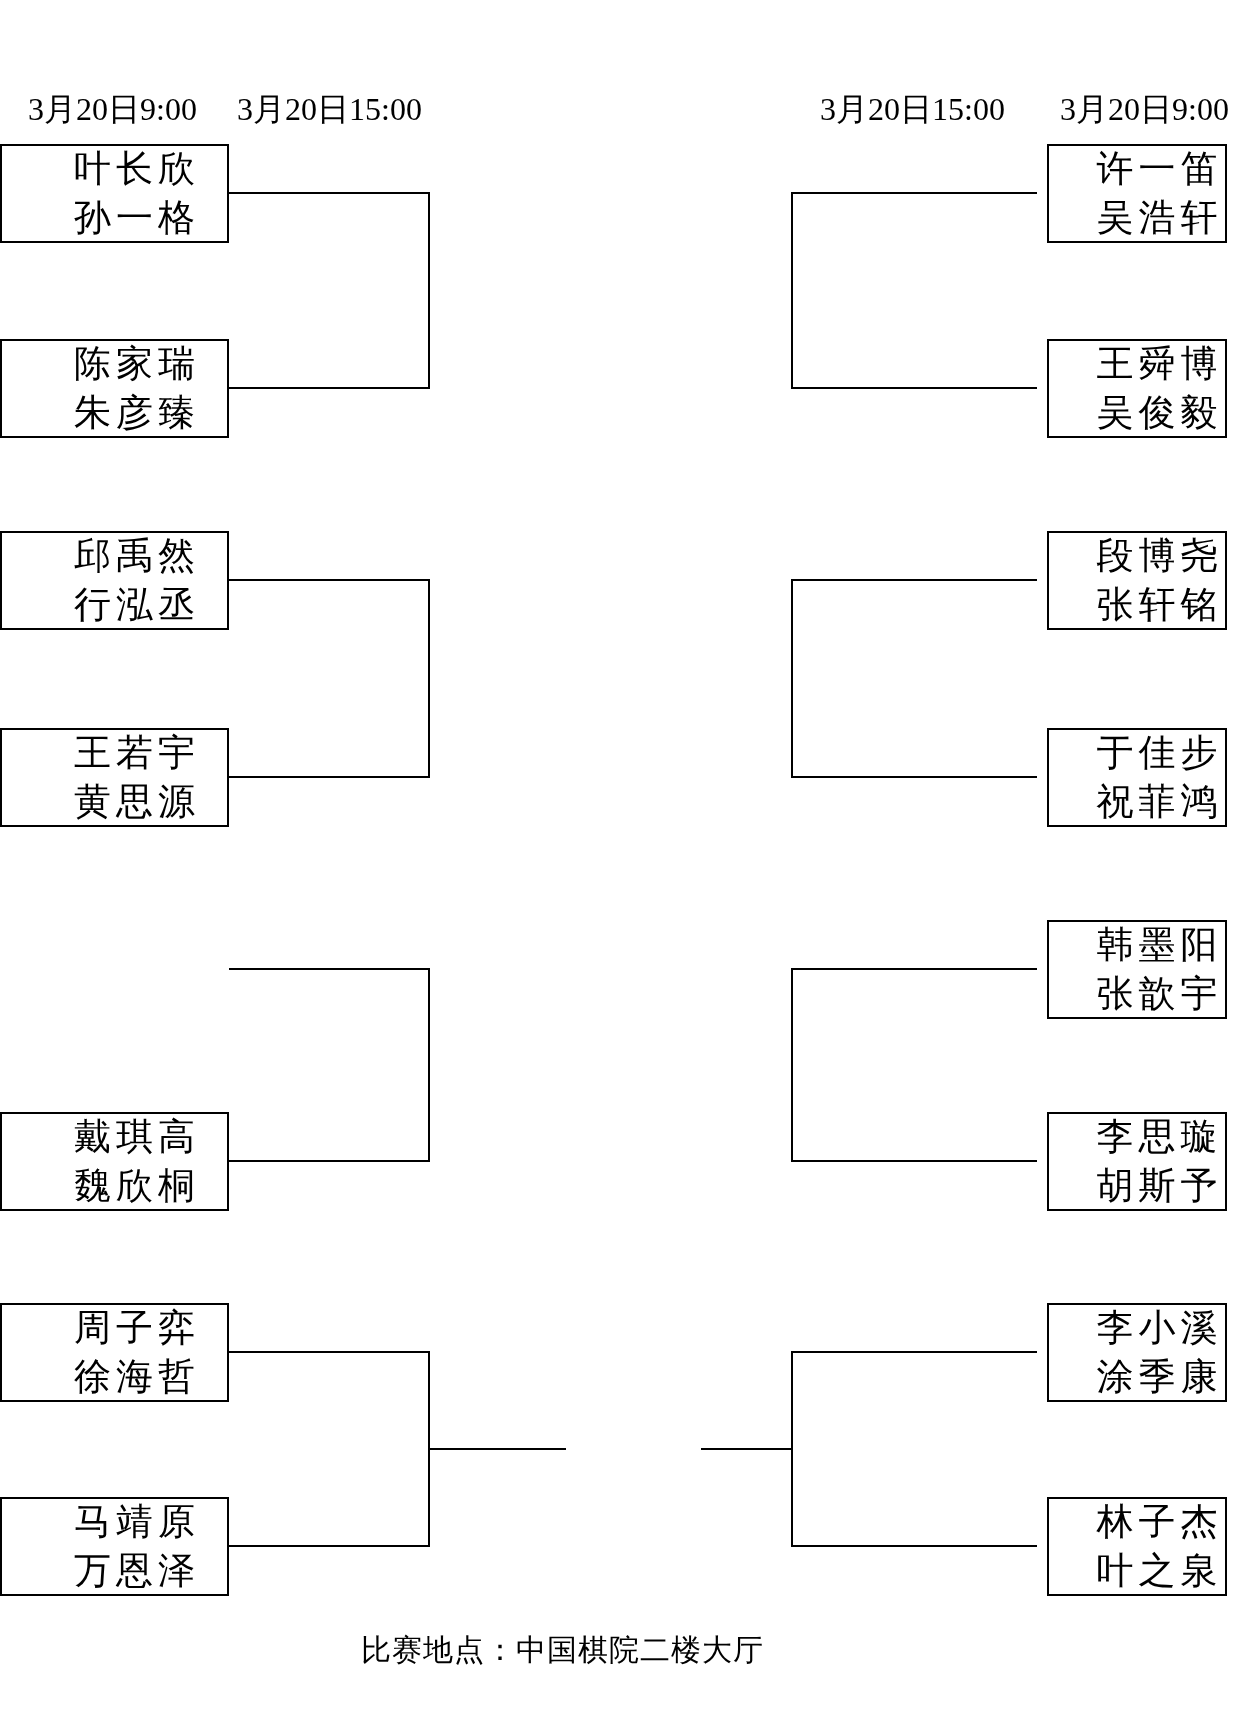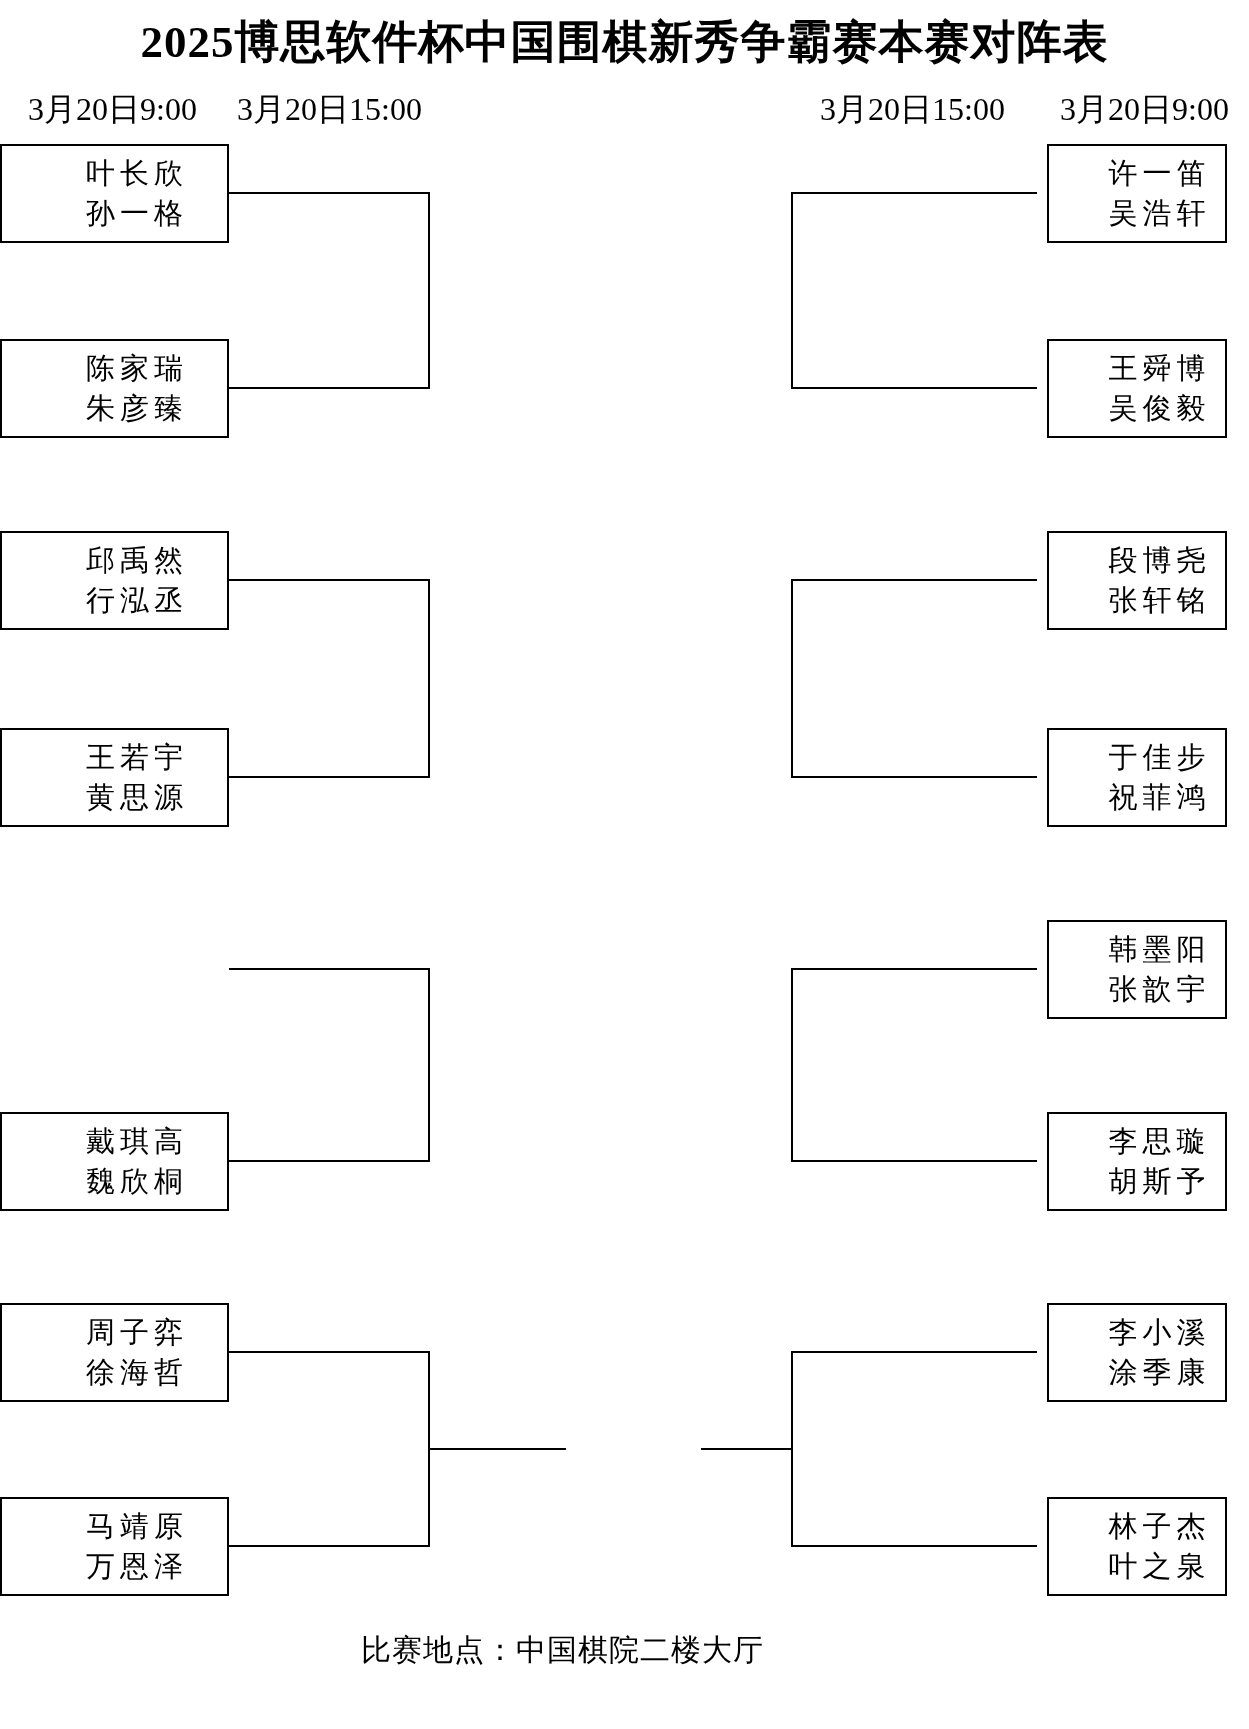--- a/index.html
+++ b/index.html
@@ -29,21 +29,21 @@
     border:2px solid #000;
     height:99px;
     display:flex;flex-direction:column;
     align-items:center;justify-content:center;
     gap:8px;
     background:#ffffff;
   }
   .pbox.left{left:0;width:229px;}
   .pbox.right{left:1047px;width:180px;}
   .pname{
-    font-size:29px;
+    font-size:37px;
     letter-spacing:5px;
     line-height:1.1;
     white-space:nowrap;
     padding-left:45px;
   }
   .conn{
     position:absolute;
     box-sizing:border-box;
   }
   .conn.left{
@@ -70,21 +70,20 @@
     font-size:30px;
     letter-spacing:1px;
     white-space:nowrap;
   }
 </style>
 </head>
 <body>
 
 <div id="page">
 
-  <div class="title">2025博思软件杯中国围棋新秀争霸赛本赛对阵表</div>
 
   <span class="date-label" style="left:28px">3月20日9:00</span>
   <span class="date-label" style="left:237px">3月20日15:00</span>
   <span class="date-label" style="left:820px">3月20日15:00</span>
   <span class="date-label" style="left:1060px">3月20日9:00</span>
 
   <div class="pbox left" style="top:144px">
     <div class="pname">叶长欣</div>
     <div class="pname">孙一格</div>
   </div>

